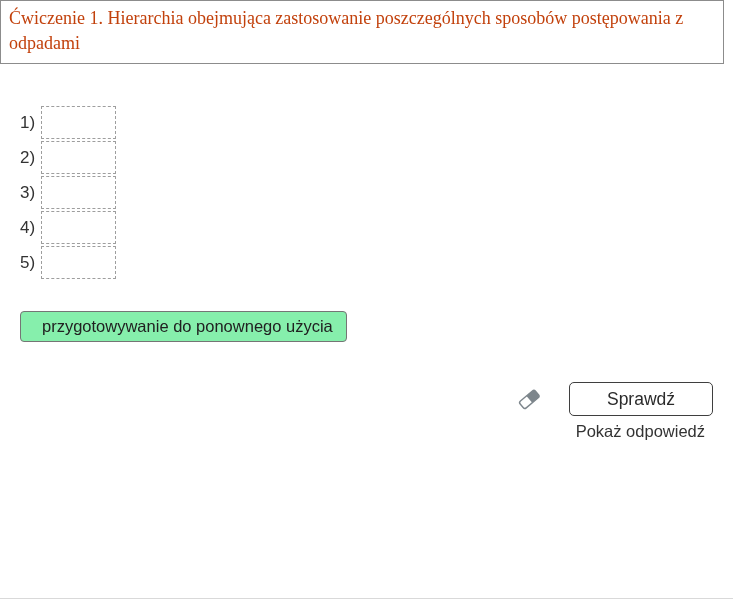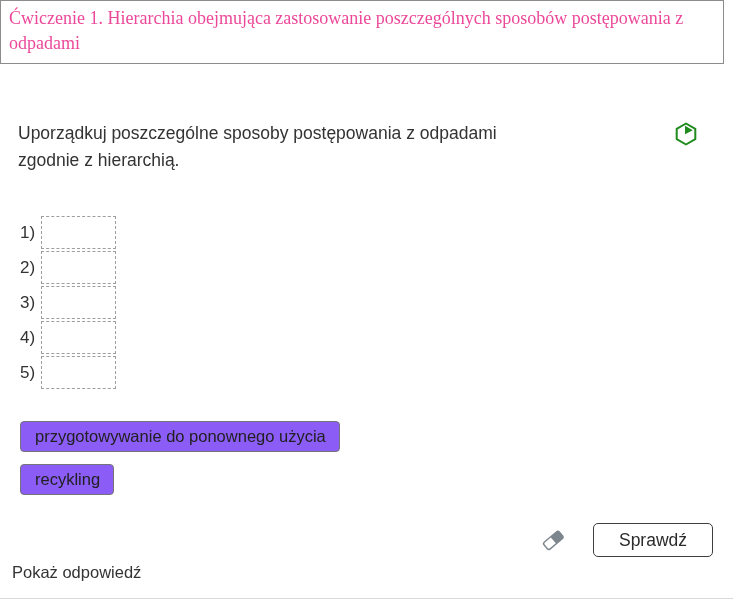--- a/index.html
+++ b/index.html
@@ -13,21 +13,21 @@
   }
   .title-box {
     width: 724px;
     min-height: 62px;
     border: 1px solid #8c8c8c;
     background: #fff;
     padding: 5px 14px 7px 8px;
     font-family: "Liberation Serif", serif;
     font-size: 18px;
     line-height: 25px;
-    color: #ec4899;
+    color: #c2410c;
   }
   .instruction-row {
     display: flex;
     align-items: flex-start;
     margin: 56px 0 0 18px;
   }
   .instruction {
     margin: 0;
     max-width: 525px;
     font-size: 17.5px;
@@ -41,52 +41,53 @@
   .slot-box {
     width: 75px; height: 33px;
     border: 1px dashed #9e9e9e;
     background: #ffffff;
   }
   .chips { margin: 32px 0 0 20px; }
   .chip-row { display: flex; gap: 10px; margin-bottom: 12px; }
   .chip {
     border: 1px solid #757575;
     border-radius: 4px;
-    background: #8b5cf6;
-    padding: 3px 13px 4px 14px;
+    background: #86efac;
+    padding: 3px 13px 4px 21px;
     font-family: "Liberation Sans", sans-serif;
     font-size: 16.5px;
     line-height: 22px;
     color: #212121;
     white-space: nowrap;
     cursor: grab;
   }
   .controls {
     display: flex;
     justify-content: flex-end;
     align-items: center;
     margin: 28px 20px 0 0;
   }
   .eraser-btn {
     width: 28px; height: 28px;
     margin-right: 26px;
     background: none; border: none; padding: 0;
     cursor: pointer;
   }
   .check-btn {
-    width: 120px; height: 34px;
+    width: 144px; height: 34px;
     border: 1.5px solid #3f3f3f;
     border-radius: 5px;
     background: #ffffff;
     font-family: "Liberation Sans", sans-serif;
     font-size: 17.5px;
     color: #2b2b2b;
     cursor: pointer;
   }
   .show-answer-row {
+    text-align: right;
     margin: 6px 28px 0 12px;
   }
   .show-answer {
     font-size: 16.5px;
     color: #333333;
     text-decoration: none;
     cursor: pointer;
   }
   .divider {
     position: absolute;
@@ -97,29 +98,20 @@
 </style>
 </head>
 <body>
 
 <div class="page">
 
   <div class="title-box">
     <span>Ćwiczenie 1. Hierarchia obejmująca zastosowanie poszczególnych sposobów postępowania z odpadami</span>
   </div>
 
-  <div class="instruction-row">
-    <p class="instruction">Uporządkuj poszczególne sposoby postępowania z odpadami zgodnie z hierarchią.</p>
-    <span class="zpe-icon">
-      <svg width="22" height="24" viewBox="0 0 22 24">
-        <polygon points="11,1.5 20.3,6.8 20.3,17.2 11,22.5 1.7,17.2 1.7,6.8" fill="none" stroke="#1f8b1c" stroke-width="2" stroke-linejoin="round"></polygon>
-        <polygon points="10,3.8 17.8,8.2 10,12.2" fill="#1f8b1c"></polygon>
-      </svg>
-    </span>
-  </div>
 
   <div class="slots">
     <div class="slot-row">
       <span class="slot-label">1)</span>
       <div class="slot-box"></div>
     </div>
     <div class="slot-row">
       <span class="slot-label">2)</span>
       <div class="slot-box"></div>
     </div>
@@ -135,21 +127,20 @@
       <span class="slot-label">5)</span>
       <div class="slot-box"></div>
     </div>
   </div>
 
   <div class="chips">
     <div class="chip-row">
       <button class="chip">przygotowywanie do ponownego użycia</button>
     </div>
     <div class="chip-row">
-      <button class="chip">recykling</button>
     </div>
   </div>
 
   <div class="controls">
     <button class="eraser-btn" title="">
       <svg width="28" height="28" viewBox="0 0 28 28">
         <g transform="rotate(-40 14 14)">
           <rect x="4" y="10" width="20" height="9" rx="2.2" fill="#ffffff" stroke="#7d868c" stroke-width="1.4"></rect>
           <path d="M14 10 h7.8 a2.2 2.2 0 0 1 2.2 2.2 v4.6 a2.2 2.2 0 0 1 -2.2 2.2 H14 z" fill="#7d868c"></path>
         </g>

